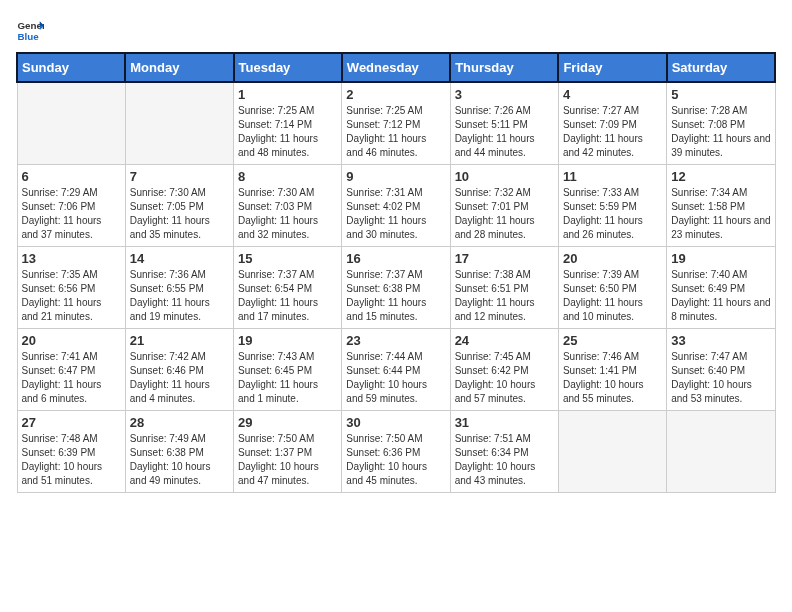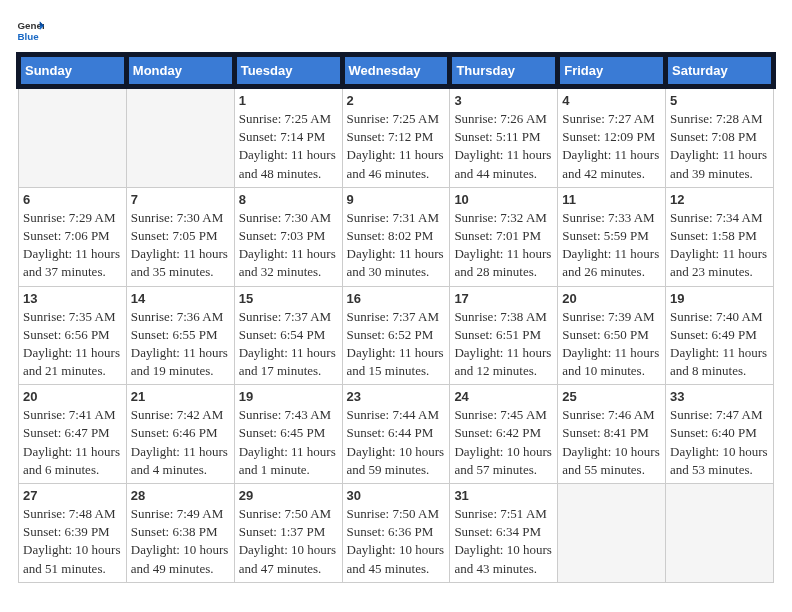--- a/index.html
+++ b/index.html
@@ -43,44 +43,43 @@
       border-collapse: collapse;
       font-size: 11px;
     }
     .calendar-table thead tr th {
       background-color: #3a7bd5;
       color: #fff;
       padding: 6px 4px;
       text-align: left;
       font-size: 13px;
       font-weight: bold;
-      border: 5px solid #0f172a;
+      border: 2px solid #0f172a;
     }
     .calendar-table tbody tr td {
       border: 1px solid #ccc;
       vertical-align: top;
       padding: 4px;
       width: calc(100% / 7);
       height: 80px;
       background: #fff;
       color: #333;
     }
     .calendar-table tbody tr td.empty {
       background: #f5f5f5;
     }
     .day-number {
       font-weight: bold;
       font-size: 13px;
       margin-bottom: 2px;
     }
     .day-detail {
-      font-size: 13px;
+      font-size: 10px;
       line-height: 1.4;
       color: #333;
-      font-family: Liberation Serif, serif;
     }
     .row-shaded td {
       background: #f0f4fa;
     }
   </style>
 </head>
 <body>
 
 <div class="header-section">
   <div class="logo">
@@ -127,21 +126,21 @@
         </td>
         <td>
           <div class="day-number">3</div>
           <div class="day-detail">Sunrise: 7:26 AM
 Sunset: 5:11 PM
 Daylight: 11 hours and 44 minutes.</div>
         </td>
         <td>
           <div class="day-number">4</div>
           <div class="day-detail">Sunrise: 7:27 AM
-Sunset: 12:09 PM
+Sunset: 7:09 PM
 Daylight: 11 hours and 42 minutes.</div>
         </td>
         <td>
           <div class="day-number">5</div>
           <div class="day-detail">Sunrise: 7:28 AM
 Sunset: 7:08 PM
 Daylight: 11 hours and 39 minutes.</div>
         </td>
       </tr>
       <tr class="row-shaded">
@@ -159,21 +158,21 @@
         </td>
         <td>
           <div class="day-number">8</div>
           <div class="day-detail">Sunrise: 7:30 AM
 Sunset: 7:03 PM
 Daylight: 11 hours and 32 minutes.</div>
         </td>
         <td>
           <div class="day-number">9</div>
           <div class="day-detail">Sunrise: 7:31 AM
-Sunset: 8:02 PM
+Sunset: 4:02 PM
 Daylight: 11 hours and 30 minutes.</div>
         </td>
         <td>
           <div class="day-number">10</div>
           <div class="day-detail">Sunrise: 7:32 AM
 Sunset: 7:01 PM
 Daylight: 11 hours and 28 minutes.</div>
         </td>
         <td>
           <div class="day-number">11</div>
@@ -203,21 +202,21 @@
         </td>
         <td>
           <div class="day-number">15</div>
           <div class="day-detail">Sunrise: 7:37 AM
 Sunset: 6:54 PM
 Daylight: 11 hours and 17 minutes.</div>
         </td>
         <td>
           <div class="day-number">16</div>
           <div class="day-detail">Sunrise: 7:37 AM
-Sunset: 6:52 PM
+Sunset: 6:38 PM
 Daylight: 11 hours and 15 minutes.</div>
         </td>
         <td>
           <div class="day-number">17</div>
           <div class="day-detail">Sunrise: 7:38 AM
 Sunset: 6:51 PM
 Daylight: 11 hours and 12 minutes.</div>
         </td>
         <td>
           <div class="day-number">20</div>
@@ -259,21 +258,21 @@
         </td>
         <td>
           <div class="day-number">24</div>
           <div class="day-detail">Sunrise: 7:45 AM
 Sunset: 6:42 PM
 Daylight: 10 hours and 57 minutes.</div>
         </td>
         <td>
           <div class="day-number">25</div>
           <div class="day-detail">Sunrise: 7:46 AM
-Sunset: 8:41 PM
+Sunset: 1:41 PM
 Daylight: 10 hours and 55 minutes.</div>
         </td>
         <td>
           <div class="day-number">33</div>
           <div class="day-detail">Sunrise: 7:47 AM
 Sunset: 6:40 PM
 Daylight: 10 hours and 53 minutes.</div>
         </td>
       </tr>
       <tr>

